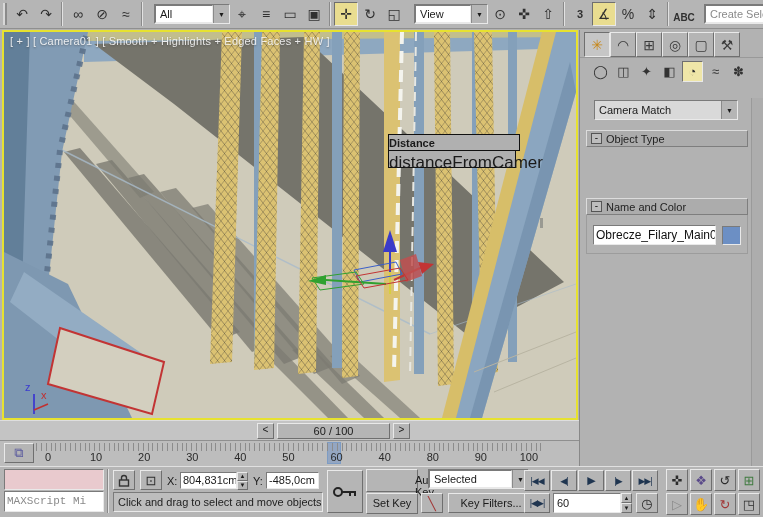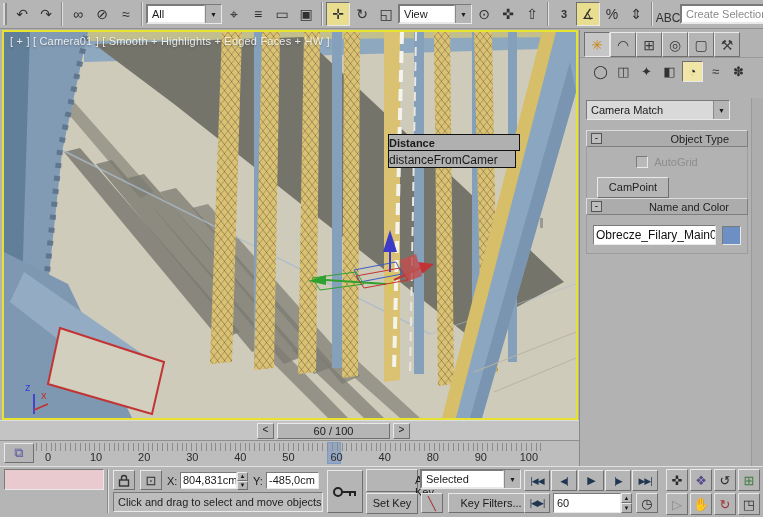--- a/index.html
+++ b/index.html
@@ -16,39 +16,39 @@
 
   
   #toolbar { position:absolute; left:0; top:0; width:763px; height:29px;
     background:#b5b5b5; border-bottom:1px solid #8f8f8f;
     display:flex; align-items:center; padding-left:3px; overflow:hidden; }
   .handle { width:6px; height:22px; margin-right:3px;
     border-left:2px solid #d8d8d8; border-right:2px solid #8a8a8a; }
   .tbtn { width:24px; height:24px; display:inline-flex; align-items:center; justify-content:center;
     font-size:14px; color:#303030; background:transparent; border:1px solid transparent; flex:0 0 auto; }
   .tbtn.active { background:#e9dd90; border:1px solid; border-color:#6f6f6f #e9e9e9 #e9e9e9 #6f6f6f; }
-  .tbtn.small-label { font-size:12px; font-weight:normal;margin-top:7px; }
+  .tbtn.small-label { font-size:10px; font-weight:bold;margin-top:7px; }
   .combo { height:20px; display:inline-flex; align-items:center; flex:0 0 auto;
-    background:#d9d9d9; border:1px solid; border-color:#7a7a7a #e9e9e9 #e9e9e9 #7a7a7a; }
+    background:#d9d9d9; border:1px solid; border-color:#7a7a7a #e9e9e9 #e9e9e9 #7a7a7a;margin-left:8px; }
   .combo .ctext { padding:0 4px; white-space:nowrap; overflow:hidden; flex:1; }
   .combo .carrow { width:16px; height:100%; display:flex; align-items:center; justify-content:center;
     font-size:7px; background:#b5b5b5; border-left:1px solid #8a8a8a; }
   .snapnum { position:relative; font-size:11px; font-weight:bold; }
 
   
   #viewport { position:absolute; left:2px; top:30px; width:576px; height:390px;
     border:2px solid #e7e22f; background:#cfcbba; overflow:hidden; }
   #scene { position:absolute; left:0; top:0; }
   #vplabel { position:absolute; left:6px; top:3px; color:rgba(250,250,250,0.88);
     font-size:11px; letter-spacing:0.2px; text-shadow:0 1px 2px rgba(60,60,60,0.5); }
   #tooltip { position:absolute; left:384px; top:102px; width:132px; }
   #tooltip .tt-title { height:17px; background:#b0b0b0; border:1px solid #111;
     font-weight:bold; font-size:11px; text-align:left; padding:2px 5px 0 0; }
   #tooltip .tt-value { height:18px; background:#b0b0b0; border:1px solid #111; margin-top:-1px;
-    font-size:12px; text-align:left; padding-top:2px; width:128px; }
+    font-size:17px; text-align:left; padding-top:2px; width:128px; }
 
   
   #cmdpanel { position:absolute; left:579px; top:30px; width:184px; height:436px;
     background:#b2b2b2; border-left:1px solid #888; }
   #cp-scrollgutter { position:absolute; right:0; top:68px; bottom:0; width:12px;
     border-left:1px solid #9a9a9a; background:#adadad; }
   .cp-tabs { display:flex; height:28px; align-items:flex-end; padding-left:4px; border-bottom:1px solid #999; }
   .cp-tab { width:26px; height:25px; display:flex; align-items:center; justify-content:center;
     font-size:14px; color:#3a3a3a; border:1px solid; border-color:#e9e9e9 #6f6f6f #6f6f6f #e9e9e9;
     background:#b5b5b5; }
@@ -56,21 +56,21 @@
   .cp-cats { display:flex; height:26px; align-items:center; padding-left:10px; gap:2px; }
   .cp-cat { width:21px; height:21px; display:flex; align-items:center; justify-content:center;
     font-size:13px; color:#333; }
   .cp-cat.active { background:#efe6a8; border:1px solid; border-color:#6f6f6f #e9e9e9 #e9e9e9 #6f6f6f; }
   #cat-combo { position:absolute; left:6px; top:70px; width:144px; }
   .rollout { position:absolute; left:6px; width:162px; }
   .rollhead { height:17px; background:#acacac; border:1px solid; border-color:#dcdcdc #7e7e7e #7e7e7e #dcdcdc;
     display:flex; align-items:center; }
   .rollhead .minus { width:11px; height:11px; margin:0 4px; font-size:10px; line-height:8px; text-align:center;
     border:1px solid #555; background:#bdbdbd; }
-  .rollhead .rtitle { flex:1; text-align:right; padding-right:18px; color:#222; }
+  .rollhead .rtitle { flex:1; text-align:left; padding-right:18px; color:#222; }
   .rollbody { border:1px solid #9c9c9c; border-top:none; background:#b2b2b2; padding:6px 0; }
   .autogrid-row { display:flex; align-items:center; justify-content:center; gap:6px; height:18px; }
   .checkbox { width:12px; height:12px; background:#b9b9b9; border:1px solid; border-color:#7a7a7a #e9e9e9 #e9e9e9 #7a7a7a; }
   .disabled-label { color:#8d8d8d; }
   #campoint-btn { display:block; margin:6px 0 2px 10px; width:72px; height:21px;
     font-size:11px; color:#222; text-align:center; padding-top:3px; }
   #name-field-row { display:flex; gap:6px; padding:4px 6px 2px 6px; align-items:center; }
   #obj-name { flex:1; height:20px; font-size:12px; padding:2px 2px; color:#111;
     white-space:nowrap; overflow:hidden; }
   #color-swatch { width:19px; height:19px; background:#6c8fc4; border:1px solid; border-color:#7a7a7a #e9e9e9 #e9e9e9 #7a7a7a; }
@@ -309,27 +309,20 @@
   </div>
   <div id="cat-combo" class="combo">
     <span class="ctext">Camera Match</span>
     <span class="carrow">▼</span>
   </div>
   <div class="rollout" style="top:100px">
     <div class="rollhead">
       <span class="minus">-</span>
       <span class="rtitle">Object Type</span>
     </div>
-    <div class="rollbody">
-      <div class="autogrid-row">
-        <span class="checkbox"></span>
-        <span class="disabled-label">AutoGrid</span>
-      </div>
-      <div id="campoint-btn" class="raised">CamPoint</div>
-    </div>
   </div>
   <div class="rollout" style="top:168px">
     <div class="rollhead">
       <span class="minus">-</span>
       <span class="rtitle">Name and Color</span>
     </div>
     <div class="rollbody">
       <div id="name-field-row">
         <span id="obj-name" class="field">Obrecze_Filary_Main07</span>
         <span id="color-swatch"></span>
@@ -359,20 +352,21 @@
       <span>60</span>
       <span>40</span>
       <span>80</span>
       <span>90</span>
       <span>100</span>
     </div>
 </div>
 
 <div id="statusbar">
   <div id="mxs-pink" class="abs"></div>
+  <div id="mxs-listener" class="abs field">MAXScript Mi</div>
   <div id="sb-sep1" class="abs"></div>
 
   <div id="lock-btn" class="abs raised sb-btn">
     <svg width="12" height="13" viewBox="0 0 12 13">
       <rect x="1.5" y="6" width="9" height="6" fill="none" stroke="#333" stroke-width="1.4"></rect>
       <path d="M3.5,6 V4 a2.5,2.5 0 0 1 5,0 V6" fill="none" stroke="#333" stroke-width="1.4"></path>
     </svg>
   </div>
   <div id="absgrid-btn" class="abs raised sb-btn">⊡</div>
   <span id="x-label" class="abs">X:</span>

